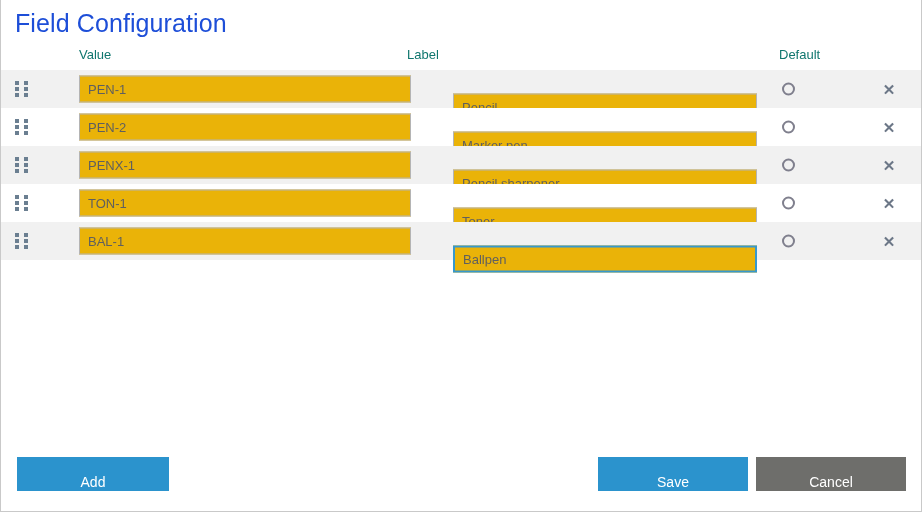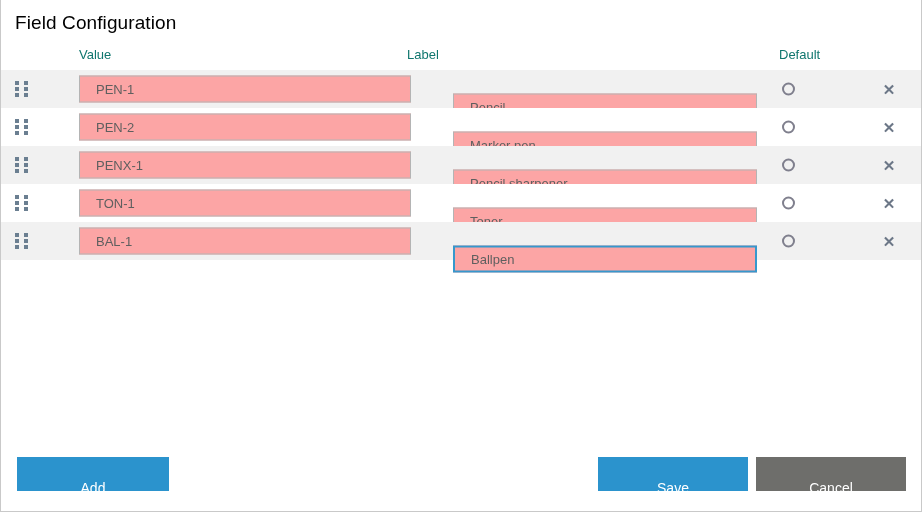--- a/index.html
+++ b/index.html
@@ -22,22 +22,22 @@
     background: #ffffff;
     border-left: 1px solid #c9c9c9;
     border-right: 1px solid #c9c9c9;
     border-bottom: 1px solid #c9c9c9;
     display: flex;
     flex-direction: column;
   }
 
   
   .title {
-    font-size: 19px;
-    color: #000000;
+    font-size: 25px;
+    color: #1d4ed8;
     font-weight: normal;
     padding: 11px 0 0 14px;
     letter-spacing: 0.1px;
     line-height: 24px;
     white-space: nowrap;
   }
 
   
   .col-headers {
     position: relative;
@@ -88,25 +88,25 @@
     width: 4px;
     height: 4px;
     background: #6b7f91;
   }
 
   .cell-input {
     position: absolute;
     box-sizing: border-box;
     height: 27px;
     border: 1px solid #b4b4b4;
-    background: #fca5a5;
+    background: #eab308;
     font-family: "Liberation Sans", sans-serif;
     font-size: 13px;
     color: #5f5f5f;
-    padding: 0 16px;
+    padding: 0 8px;
     outline: none;
     border-radius: 0;
     top: 50%;
     transform: translateY(-50%);
   }
   .cell-input.value { left: 78px; width: 332px; }
   .cell-input.label { left: 452px; width: 304px; margin-top: 18px; }
   .cell-input.focused {
     border: 2px solid #3698cd;
   }
@@ -152,21 +152,21 @@
   }
   .btn {
     position: absolute;
     box-sizing: border-box;
     height: 34px;
     border: none;
     font-family: "Liberation Sans", sans-serif;
     font-size: 14px;
     color: #ffffff;
     cursor: pointer;
-    padding: 14px;
+    padding: 8px;
     border-radius: 0;
     line-height: 34px;
     text-align: center;
   }
   .btn-add    { left: 16px;  top: 18px; width: 152px; background: #2b93cd; }
   .btn-save   { left: 597px; top: 18px; width: 150px; background: #2b93cd; }
   .btn-cancel { left: 755px; top: 18px; width: 150px; background: #6e6e6b; }
 </style>
 </head>
 <body>

